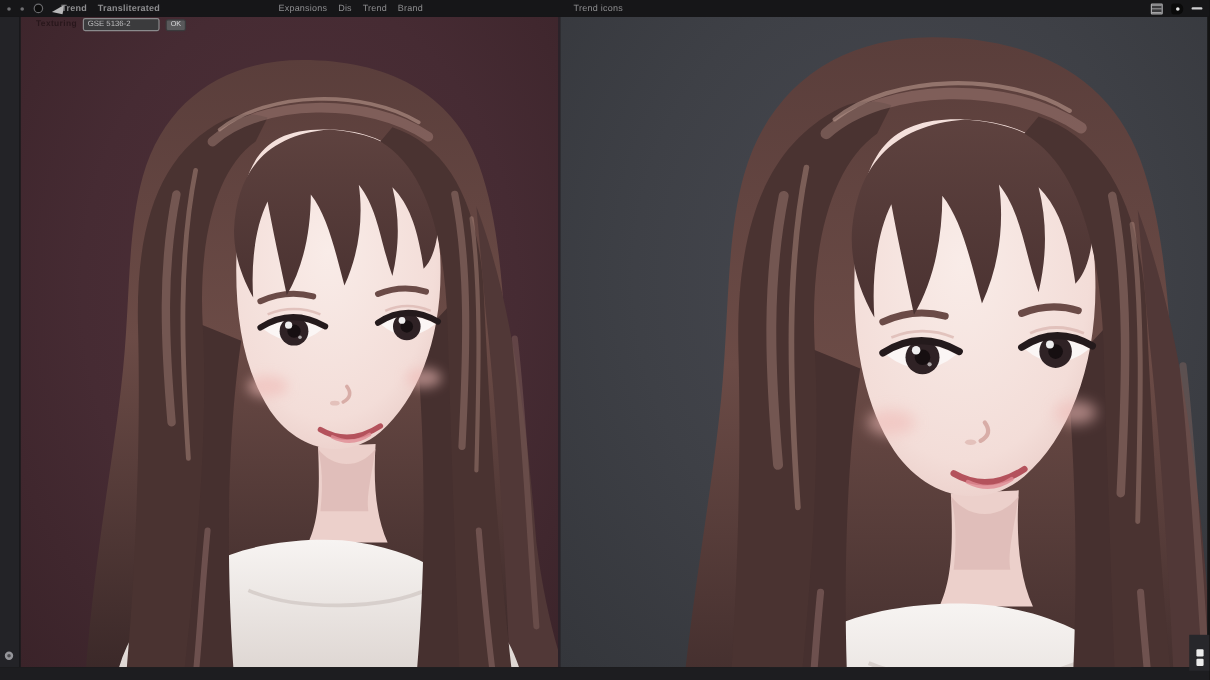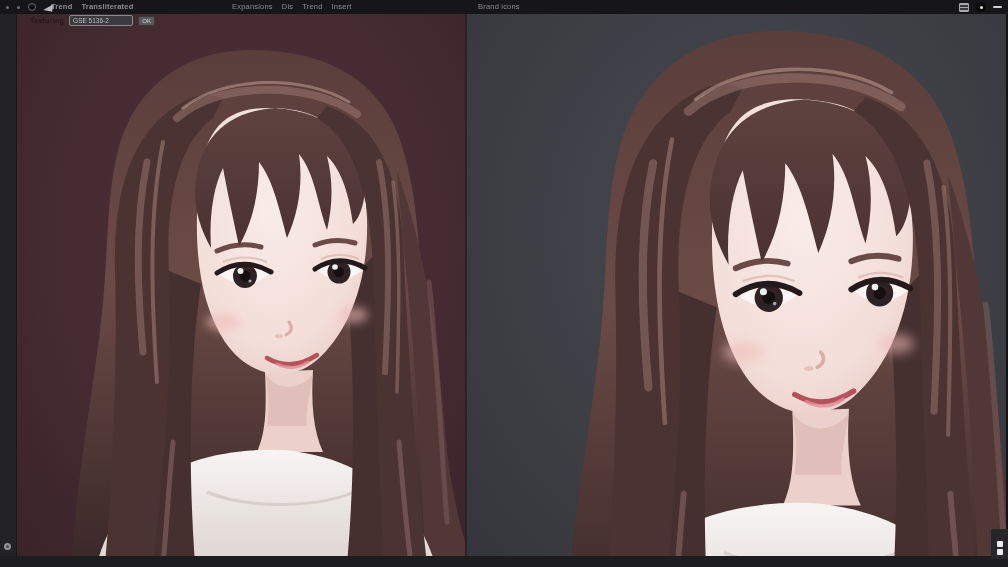--- a/index.html
+++ b/index.html
@@ -92,24 +92,24 @@
     <span class="tb-pen"></span>
   </div>
   <div class="mgroup" style="left:51px;font-weight:bold;">
     <span class="menu-item">Trend</span>
     <span class="menu-item">Transliterated</span>
   </div>
   <div class="mgroup" style="left:232px;">
     <span class="menu-item">Expansions</span>
     <span class="menu-item">Dis</span>
     <span class="menu-item">Trend</span>
-    <span class="menu-item">Insert</span>
+    <span class="menu-item">Brand</span>
   </div>
   <div class="mgroup" style="left:478px;">
-    <span class="menu-item">Brand icons</span>
+    <span class="menu-item">Trend icons</span>
   </div>
   <div class="mgroup" style="right:6px; left:auto; gap:7px;">
     <span class="tb-image"></span>
     <span class="tb-notif"></span>
     <span class="tb-dash"></span>
   </div>
 </div>
 
 <div class="overlay-toolbar">
   <span class="overlay-label">Texturing</span>

